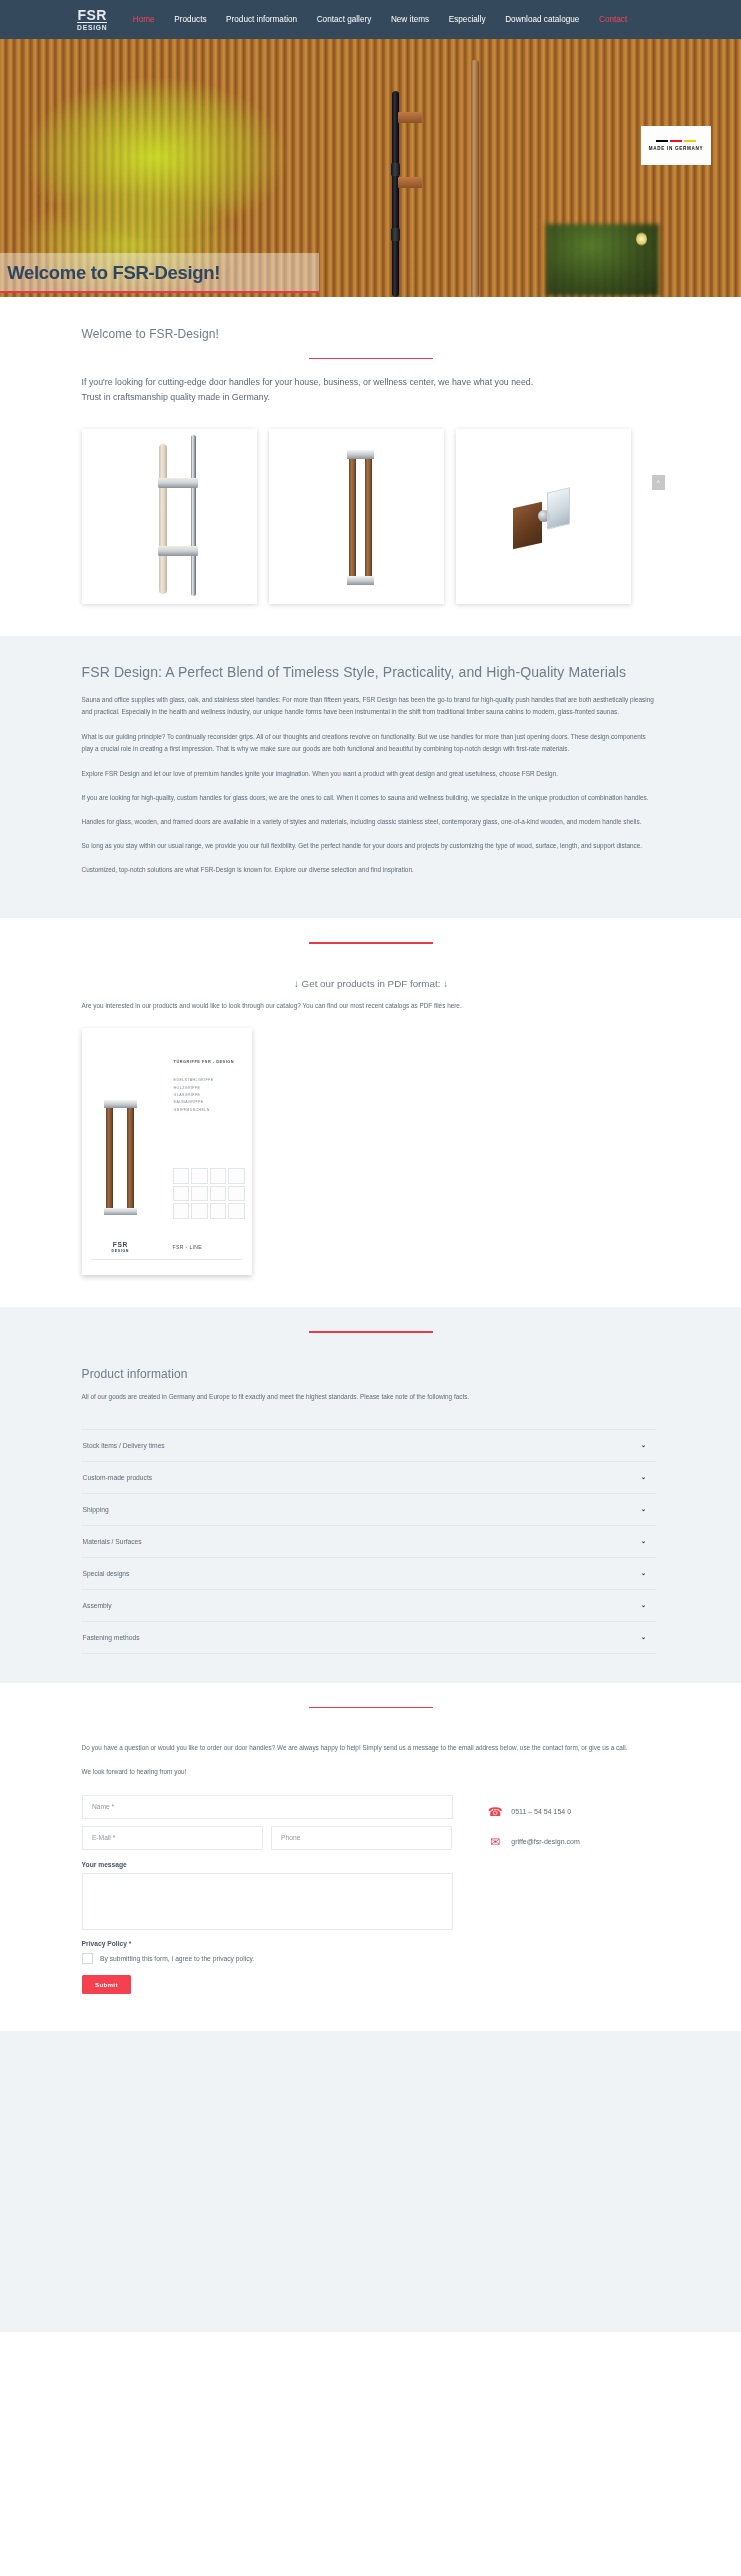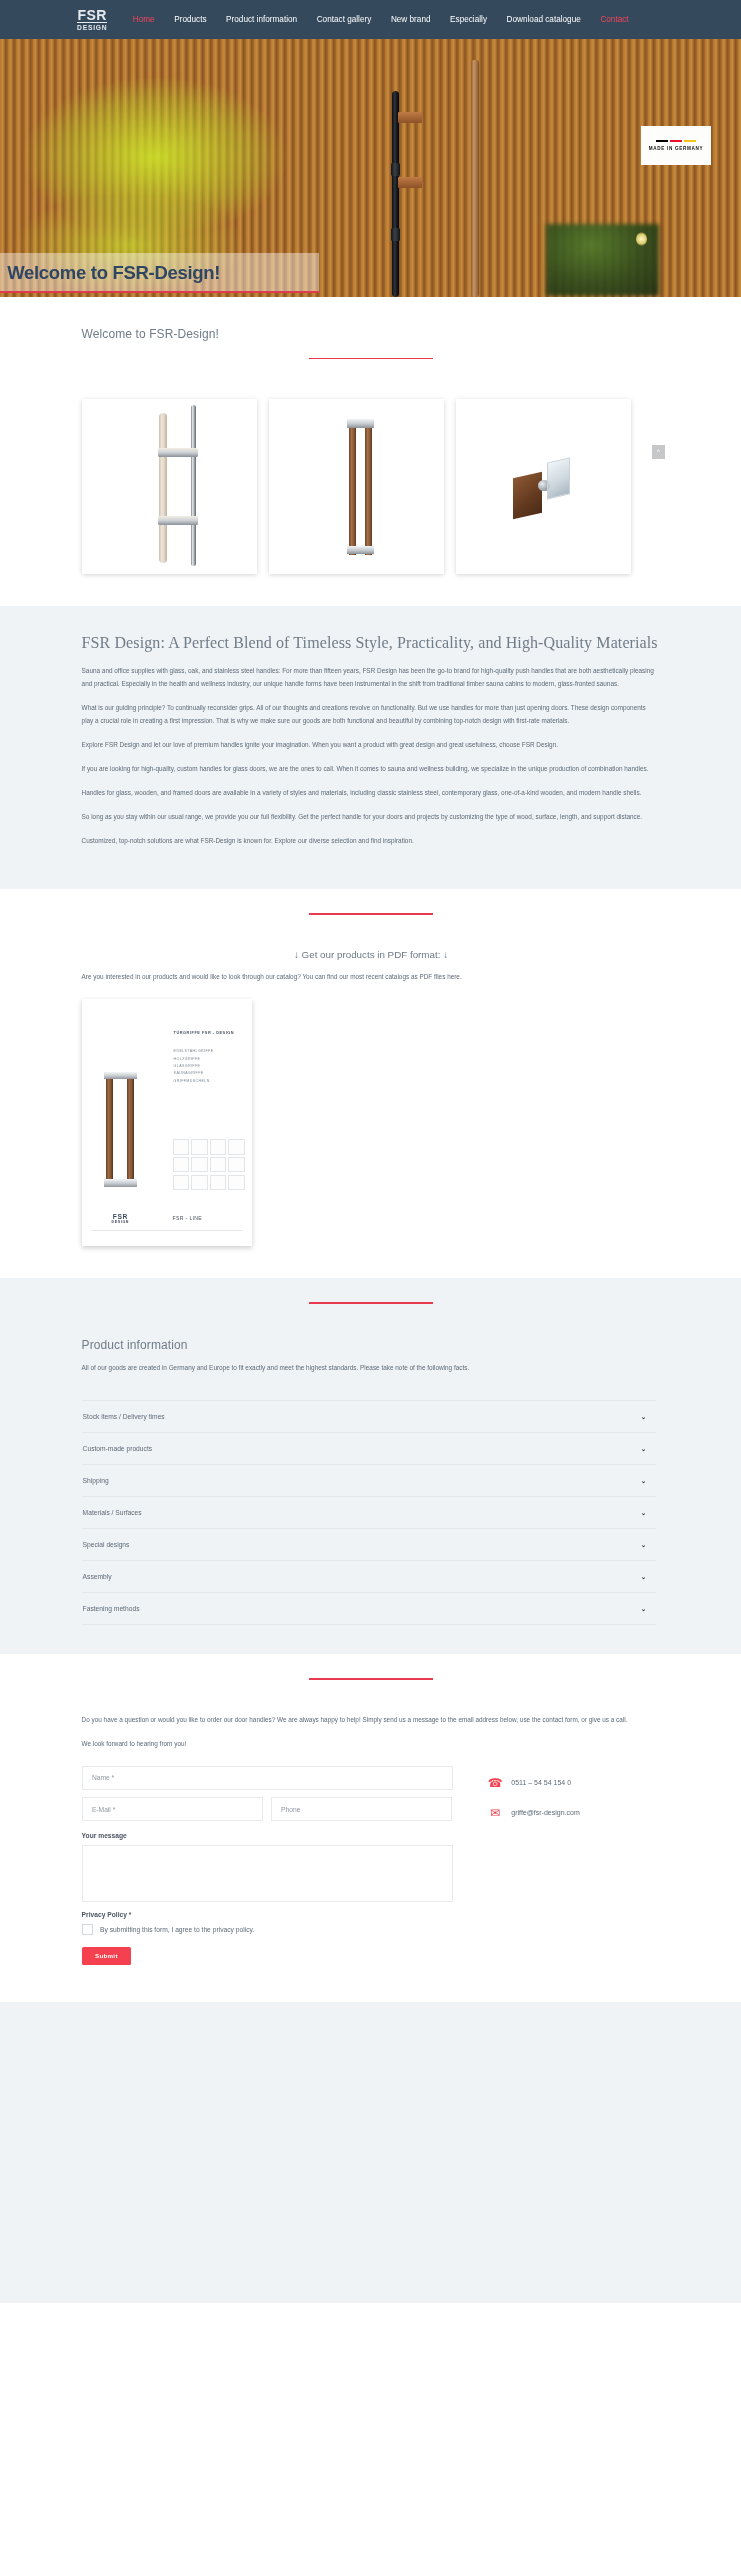--- a/index.html
+++ b/index.html
@@ -250,21 +250,21 @@
     position: absolute; right: 0; top: 70px;
     width: 12.4px; height: 14.4px;
     background: #c5c7c9;
     display: flex; align-items: center; justify-content: center;
     color: #fff; font-size: 6.7px; cursor: pointer;
   }
   .gallery-wrap { position: relative; }
 
   
   .textblock { padding: 28px 0 30px 0; }
-  .textblock .h2 { margin-left: 4.1px; margin-bottom: 13.4px; font-size: 16px; font-family: Liberation Serif, serif;}
+  .textblock .h2 { margin-left: 4.1px; margin-bottom: 13.4px; font-size: 14px;}
   .textblock .body-text { margin-left: 4.1px; width: 574px; }
 
   
   .catalogs { padding: 24px 0 0 0; }
   .cat-rule { margin: 0 auto 34px auto; }
   .cat-title {
     text-align: center; font-size: 9.8px; font-weight: 300; color: #6e7a87;
     margin-bottom: 11.3px;
   }
   .cat-lead { width: 577px; margin-left: 4.1px; font-size: 6.4px; line-height: 2.0; font-weight: 300; color:#5d6a77;}
@@ -392,21 +392,21 @@
 <div class="topnav">
   <div class="logo">
     <span class="logo-fsr">FSR</span>
     <span class="logo-design">DESIGN</span>
   </div>
   <nav class="nav-items">
     <a class="nav-link accent">Home</a>
     <a class="nav-link">Products</a>
     <a class="nav-link">Product information</a>
     <a class="nav-link">Contact gallery</a>
-    <a class="nav-link">New brand</a>
+    <a class="nav-link">New items</a>
     <a class="nav-link">Especially</a>
     <a class="nav-link">Download catalogue</a>
     <a class="nav-link accent">Contact</a>
   </nav>
 </div>
 
 <div class="hero">
   <div class="hero-img"></div>
   <div class="hero-door-black"></div>
   <div class="hero-mount-a"></div>
@@ -427,20 +427,21 @@
   <div class="hero-caption-band">
     <h1>Welcome to FSR-Design!</h1>
   </div>
   <div class="hero-underline"></div>
 </div>
 
 <section class="section white">
   <div class="container welcome">
     <h2 class="h2">Welcome to FSR-Design!</h2>
     <div class="divider-red welcome-rule"></div>
+    <p class="lead">If you're looking for cutting-edge door handles for your house, business, or wellness center, we have what you need. Trust in craftsmanship quality made in Germany.</p>
 
     <div class="gallery-wrap">
       <div class="gallery">
         <div class="gcard">
           <div class="hdl1-wood"></div>
           <div class="hdl1-steel"></div>
           <div class="hdl1-c1"></div>
           <div class="hdl1-c2"></div>
         </div>
         <div class="gcard">

